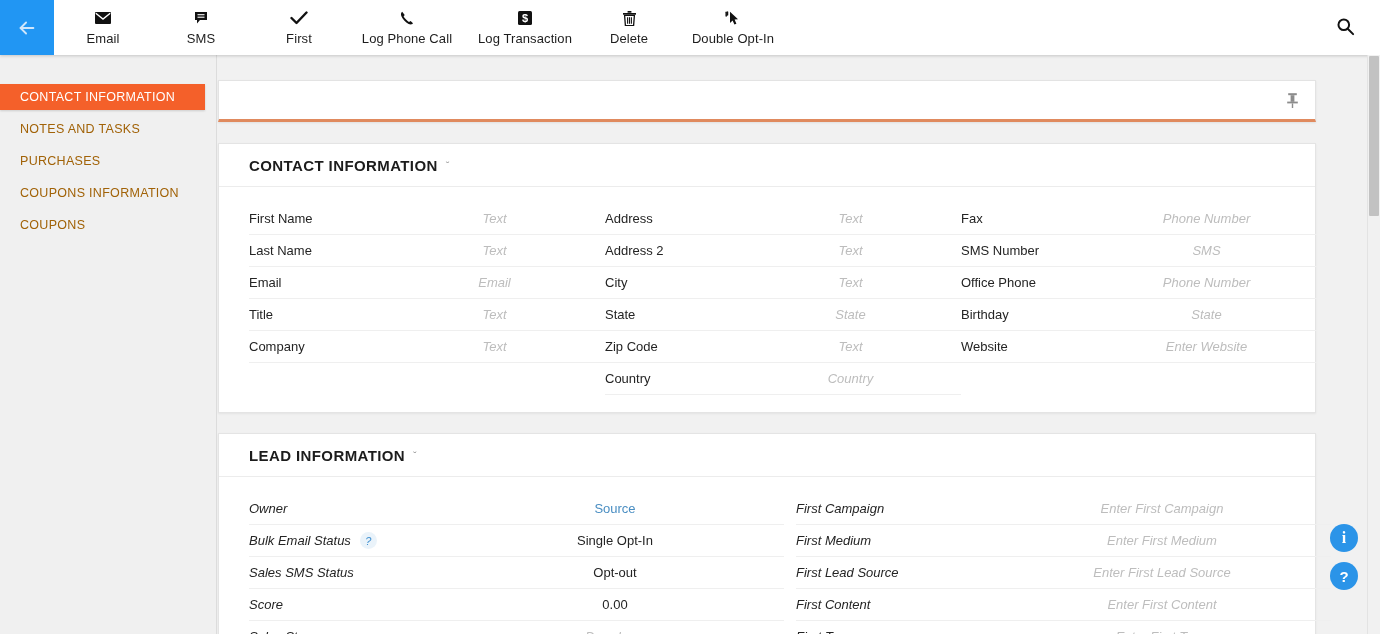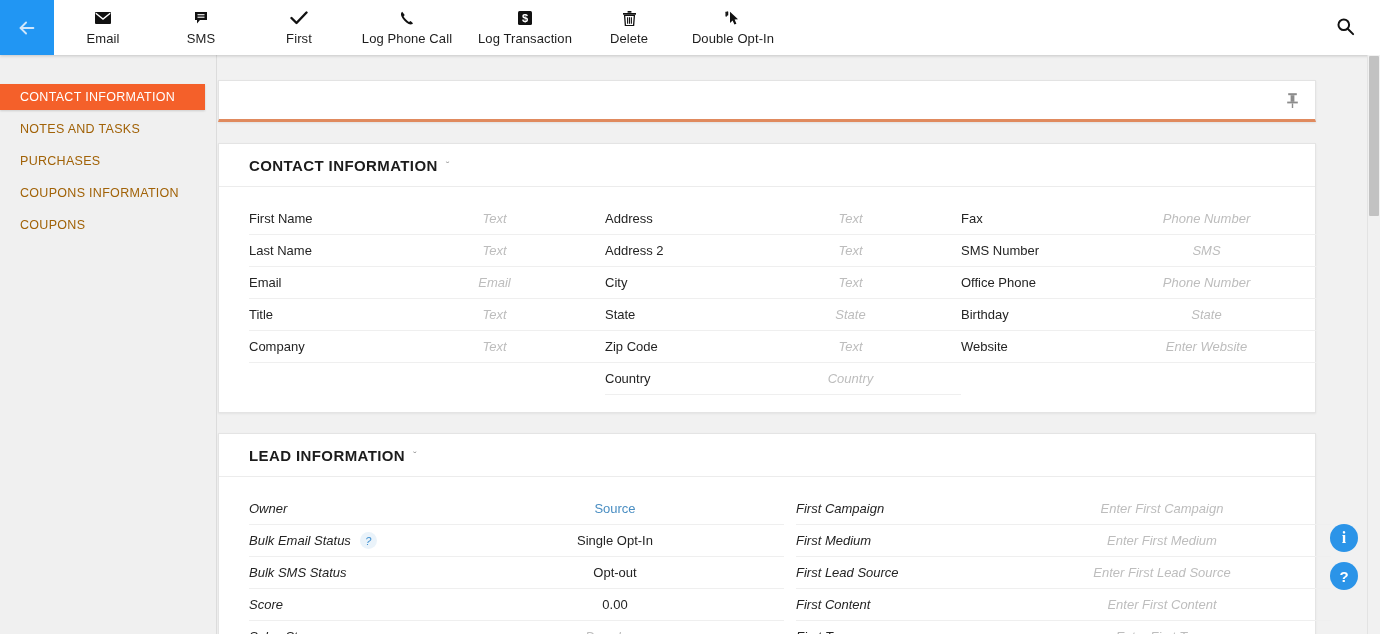--- a/index.html
+++ b/index.html
@@ -450,21 +450,21 @@
           <span class="fvalue link">Source</span>
         </div>
         <div class="frow">
           <span class="flabel">
             <span>Bulk Email Status</span>
             <span class="helpbadge">?</span>
           </span>
           <span class="fvalue">Single Opt-In</span>
         </div>
         <div class="frow">
-          <span class="flabel">Bulk SMS Status</span>
+          <span class="flabel">Sales SMS Status</span>
           <span class="fvalue">Opt-out</span>
         </div>
         <div class="frow">
           <span class="flabel">Score</span>
           <span class="fvalue">0.00</span>
         </div>
         <div class="frow">
           <span class="flabel">Sales Stage</span>
           <span class="fvalue ph">Dropdown</span>
         </div>

